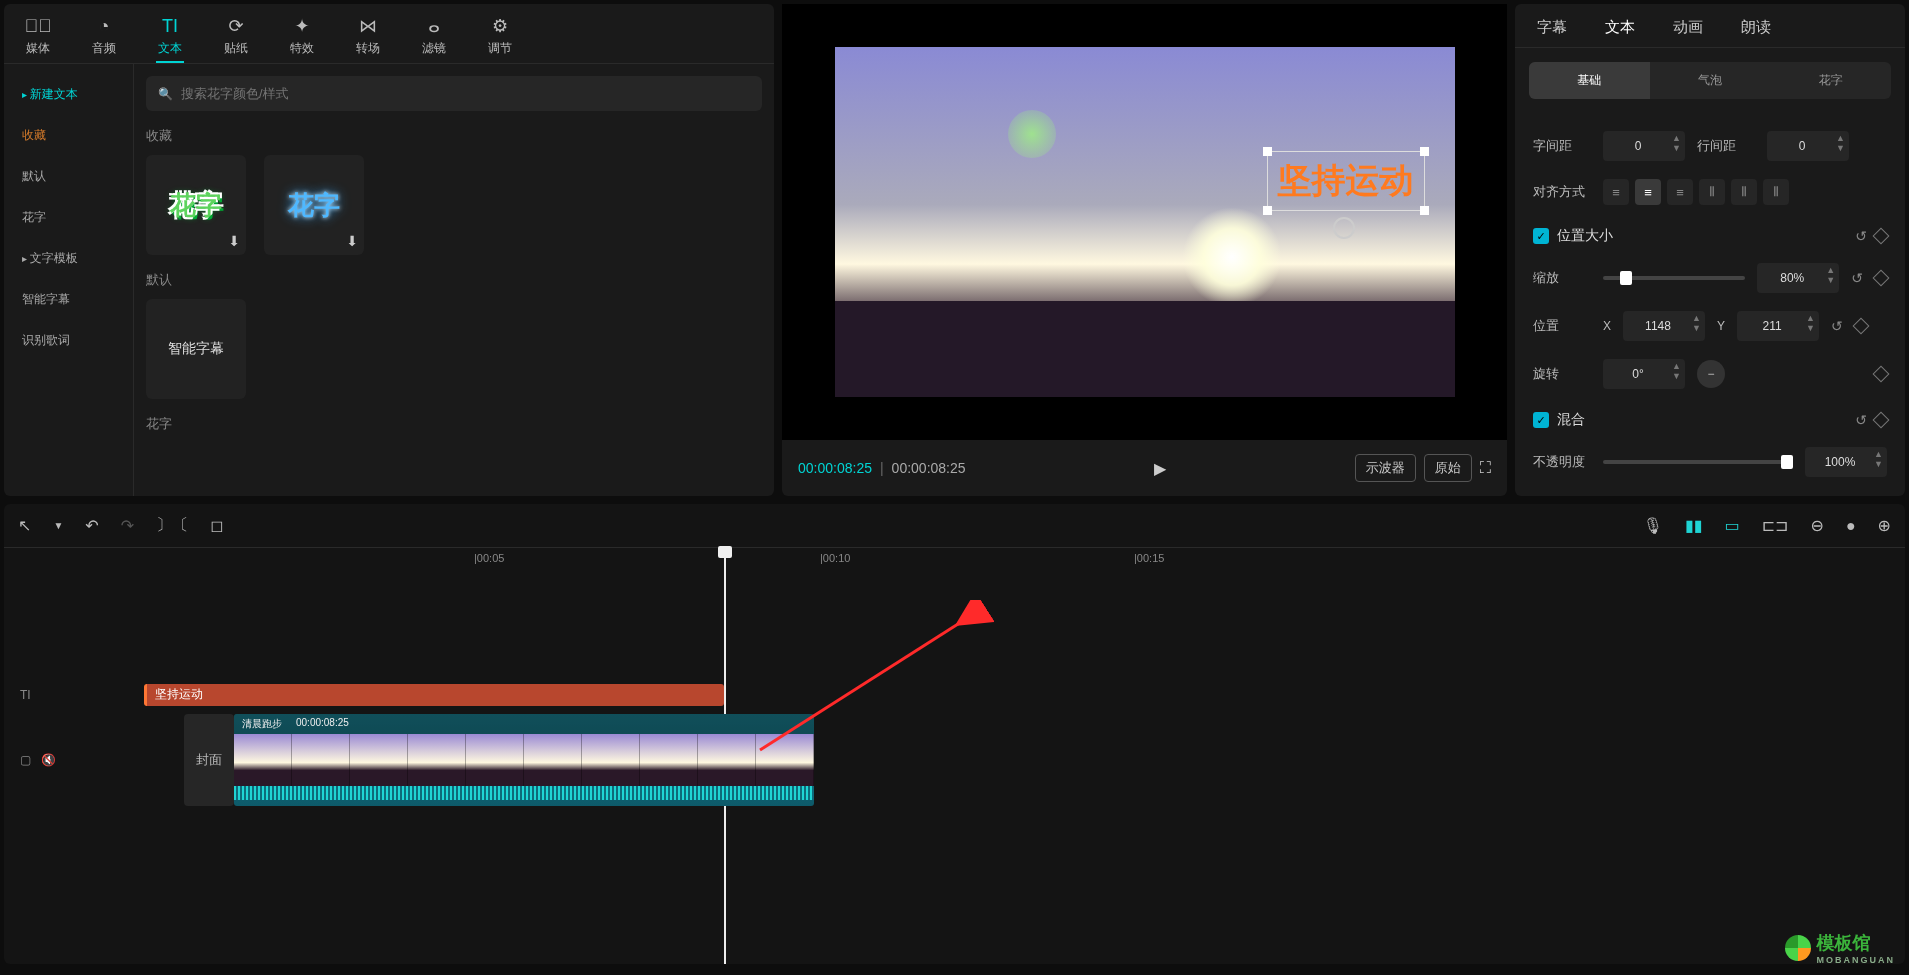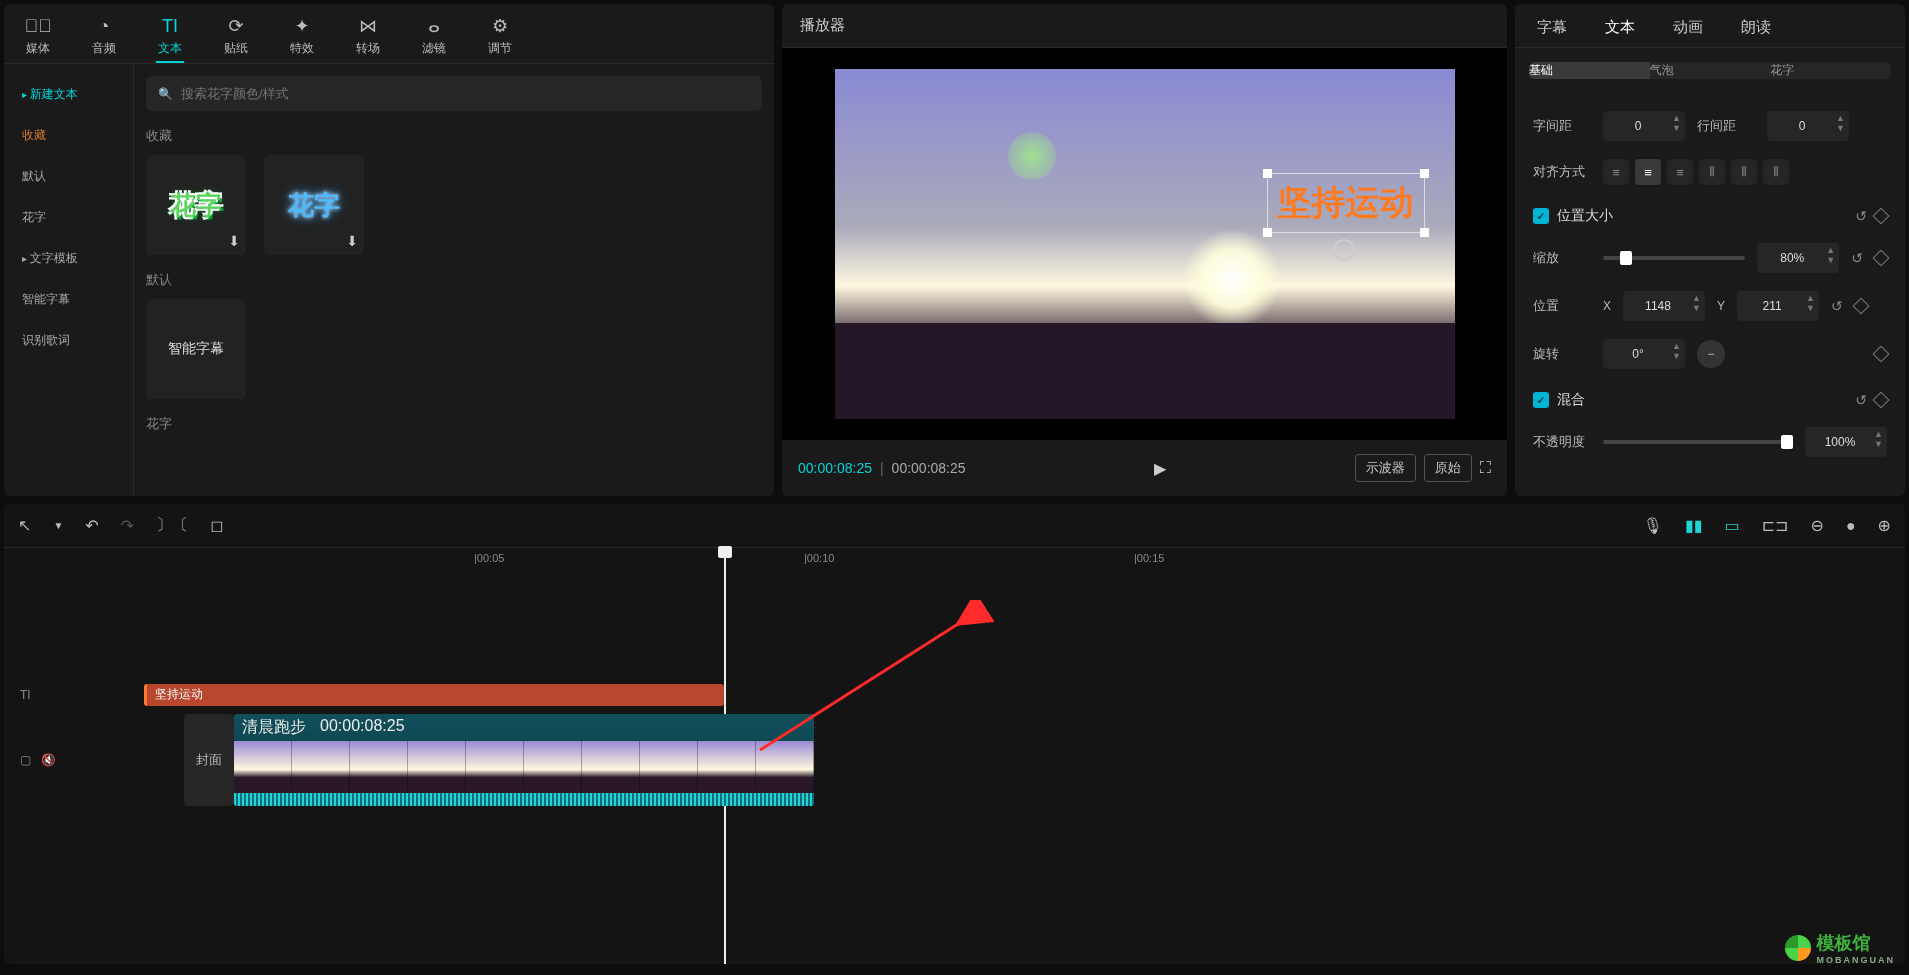--- a/index.html
+++ b/index.html
@@ -49,21 +49,21 @@
 
 .player-controls { padding: 14px 16px; display: flex; align-items: center; gap: 8px; font-size: 14px; }
 .player-controls .time-cur { color: #00d4d4; }
 .player-controls .time-dur { color: #aaa; }
 .player-controls .play { margin: 0 auto; font-size: 16px; color: #ccc; }
 .pc-btn { color: #ccc; border: 1px solid #555; border-radius: 4px; padding: 4px 10px; font-size: 13px; }
 
 .right-tabs { display: flex; padding: 14px 22px 10px; gap: 38px; font-size: 15px; border-bottom: 1px solid #2a2a2a; }
 .right-tab.active { color: #fff; }
 .sub-tabs { display: flex; margin: 14px; background: #262626; border-radius: 6px; overflow: hidden; }
-.sub-tab { flex: 1; text-align: left; color: #999; }
+.sub-tab { flex: 1; text-align: center; padding: 10px; color: #999; }
 .sub-tab.active { background: #3a3a3a; color: #fff; }
 .prop-area { padding: 0 18px; overflow: hidden; }
 .prop-row { display: flex; align-items: center; gap: 12px; margin: 18px 0; color: #bbb; }
 .prop-row .lbl { width: 58px; font-size: 13px; }
 .chk { width: 16px; height: 16px; background: #00b4d4; border-radius: 3px; display: inline-flex; align-items: center; justify-content: center; color: #000; font-size: 11px; }
 .align-group { display: flex; gap: 6px; }
 .align-btn { width: 26px; height: 26px; background: #262626; border-radius: 4px; display: flex; align-items: center; justify-content: center; font-size: 13px; color: #888; }
 .slider-track { flex: 1; height: 4px; background: #444; border-radius: 2px; position: relative; }
 .slider-thumb { position: absolute; top: -5px; width: 12px; height: 14px; background: #fff; border-radius: 2px; }
 .num-input { width: 82px; background: #262626; border-radius: 4px; padding: 8px 22px 8px 10px; color: #ddd; position: relative; text-align: center; }
@@ -82,21 +82,21 @@
 .tl-ruler .mark { position: absolute; top: 4px; }
 .tl-body { flex: 1; position: relative; }
 .playhead { position: absolute; top: -22px; bottom: 0; width: 2px; background: #eee; left: 720px; }
 .playhead::before { content: ""; position: absolute; top: -2px; left: -6px; width: 14px; height: 12px; background: #eee; border-radius: 2px; }
 .track-row { height: 30px; display: flex; align-items: center; margin-top: 110px; }
 .track-icon-col { width: 140px; display: flex; align-items: center; gap: 10px; padding-left: 16px; color: #888; }
 .text-clip { height: 22px; background: #b8472e; flex: 0 0 580px; border-radius: 3px; padding: 2px 8px; color: #fff; font-size: 12px; border-left: 3px solid #ff7734; }
 .video-row { height: 92px; display: flex; align-items: stretch; margin-top: 4px; }
 .cover-btn { width: 50px; background: #262626; border-radius: 4px; margin-left: 90px; margin-right: 0; display: flex; align-items: center; justify-content: center; color: #bbb; font-size: 13px; }
 .video-clip { flex: 0 0 580px; background: linear-gradient(180deg, #1a7a8a 0%, #0d5a6a 100%); border-radius: 3px; position: relative; overflow: hidden; }
-.video-clip .hdr { background: rgba(0,0,0,.35); padding: 3px 8px; font-size: 16px; color: #eee; display: flex; gap: 14px; }
+.video-clip .hdr { background: rgba(0,0,0,.35); padding: 3px 8px; font-size: 10px; color: #eee; display: flex; gap: 14px; }
 .video-clip .frames { display: flex; height: 52px; }
 .video-clip .frame { flex: 1; background: linear-gradient(180deg,#9a8ad4 0%,#fff8e0 55%,#2a1828 70%); border-right: 1px solid rgba(0,0,0,.3); }
 .video-clip .wave { height: 14px; background: repeating-linear-gradient(90deg,#1fd4d4 0 2px,#0d6a7a 2px 4px); }
 .arrow { position: absolute; top: 600px; left: 740px; pointer-events: none; }
 
 .watermark { position: absolute; bottom: 10px; right: 14px; display: flex; align-items: center; gap: 6px; color: #3bb43b; font-weight: 700; font-size: 18px; }
 .watermark .sub { font-size: 9px; color: #8a8; letter-spacing: 2px; display: block; }
 .wm-logo { width: 26px; height: 26px; border-radius: 50%; background: conic-gradient(#49d449 0 90deg,#ff9a1f 90deg 180deg,#49d449 180deg 270deg,#2a9a2a 270deg); }
 </style>
 </head>
@@ -170,21 +170,20 @@
           <div class="thumb">
               <span class="default-text-thumb">智能字幕</span>
             </div>
         </div>
         <div class="section-label">花字</div>
       </div>
     </div>
   </div>
 
   <div class="panel center-panel">
-    <div class="player-header">播放器</div>
     <div class="player-body">
       <div class="video-frame">
         <div class="flare"></div>
         <div class="sun"></div>
         <div class="ground"></div>
         <div class="text-box">
           <div class="c tl"></div>
             <div class="c tr"></div>
             <div class="c bl"></div>
             <div class="c br"></div>
@@ -296,21 +295,21 @@
     <span class="tl-tool">🎙</span>
     <span class="tl-tool cyan">▮▮</span>
     <span class="tl-tool cyan">▭</span>
     <span class="tl-tool">⊏⊐</span>
     <span class="tl-tool">⊖</span>
     <span class="tl-tool">●</span>
     <span class="tl-tool">⊕</span>
   </div>
   <div class="tl-ruler">
     <span class="mark" style="left:330px">|00:05</span>
-    <span class="mark" style="left:660px">|00:10</span>
+    <span class="mark" style="left:676px">|00:10</span>
     <span class="mark" style="left:990px">|00:15</span>
   </div>
   <div class="tl-body">
     <div class="playhead"></div>
     <div class="track-row">
       <div class="track-icon-col">
           <span>TI</span>
         </div>
       <div class="text-clip"><span>坚持运动</span></div>
     </div>

